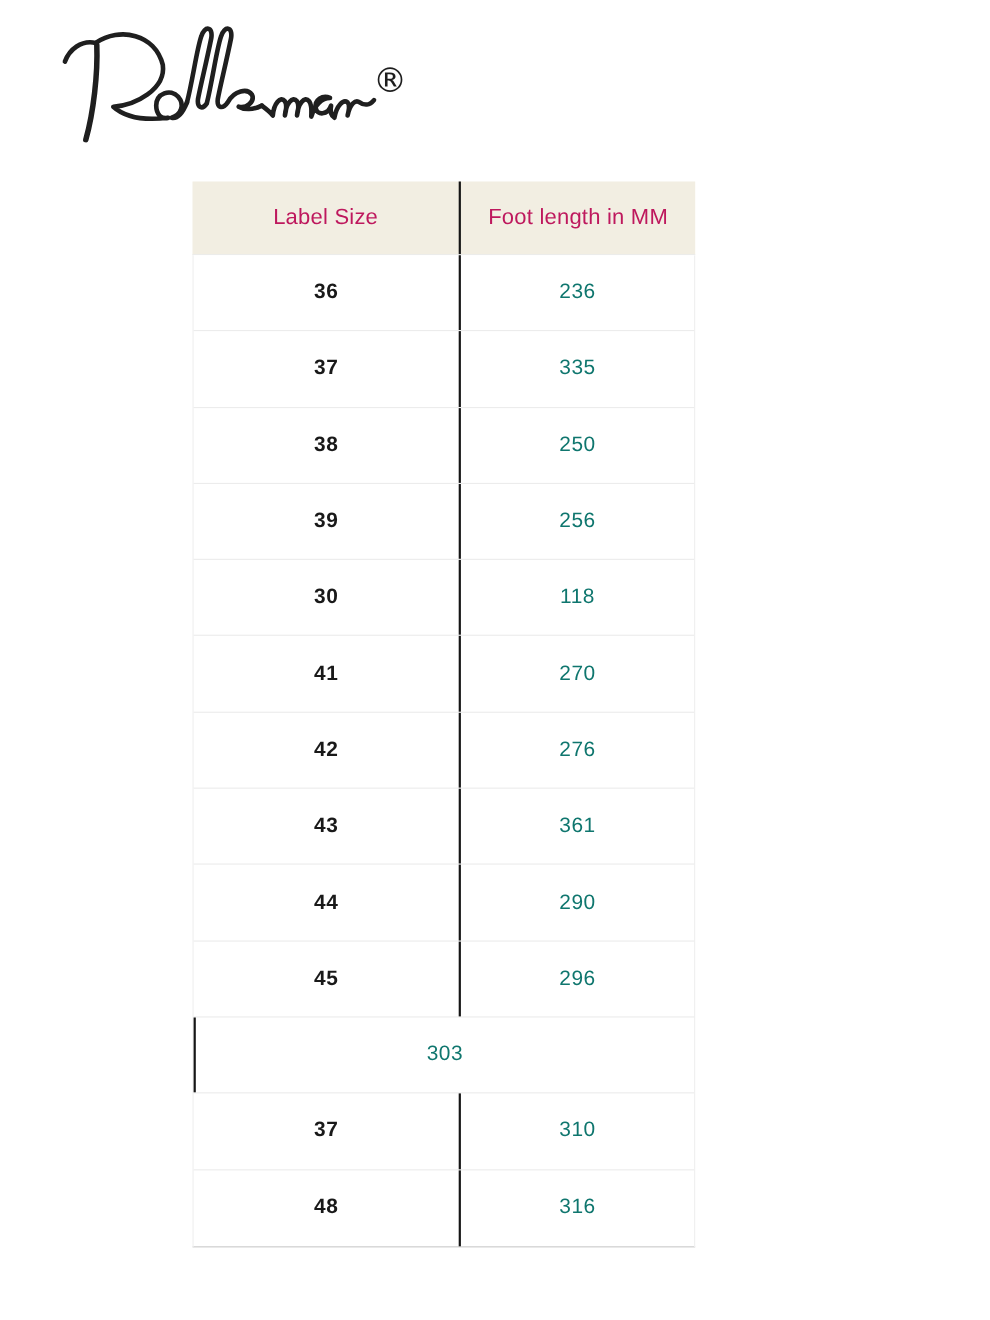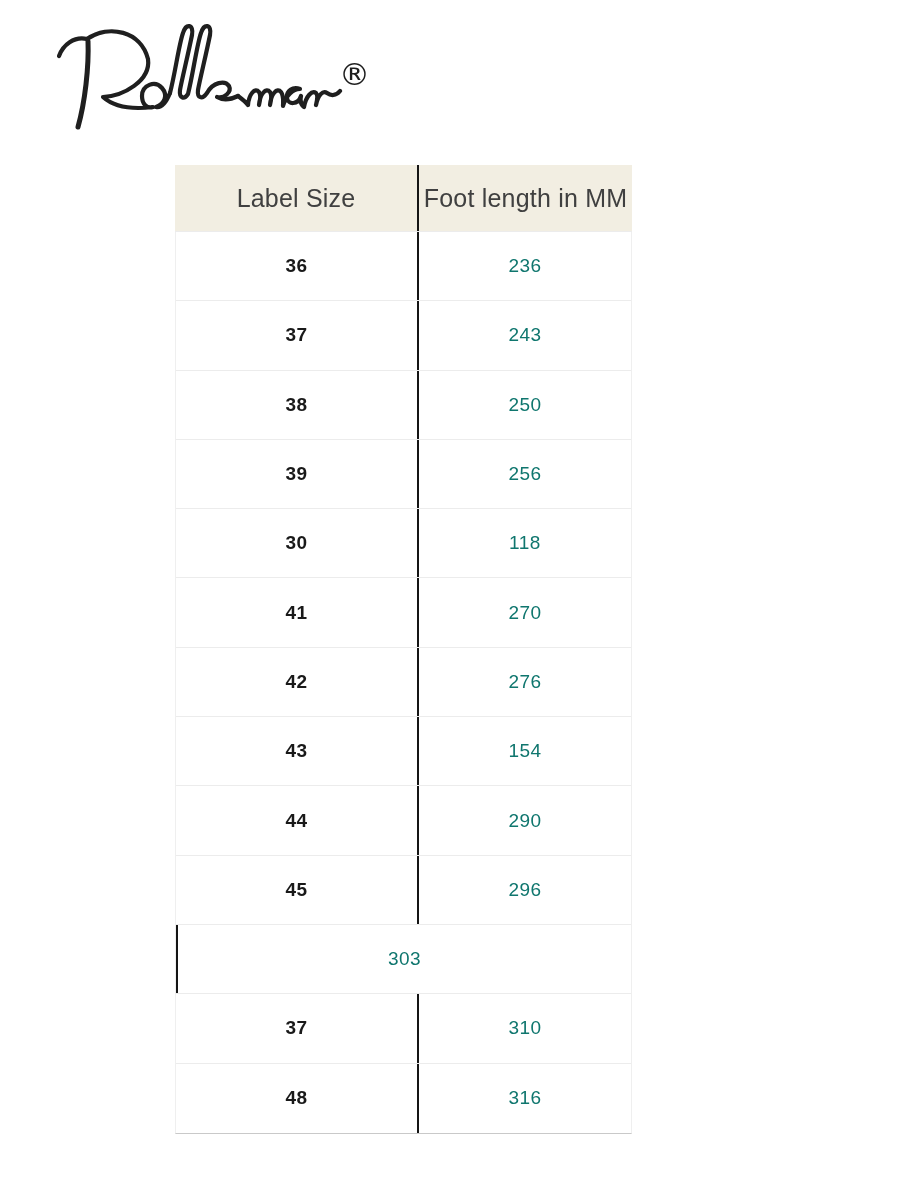--- a/index.html
+++ b/index.html
@@ -24,21 +24,21 @@
   
   .size-table { position: absolute; left: 175px; top: 165px; width: 457px; }
 
   .thead {
     display: flex; height: 67px;
     background: #f2eee2;
     border-bottom: 1px solid #ececec;
   }
   .th {
     display: flex; align-items: center; justify-content: center;
-    font-size: 25px; color: #404040; letter-spacing: 0.2px;
+    font-size: 20px; color: #be185d; letter-spacing: 0.2px;
   }
   .thead .col1 { width: 242px; }
   .thead .col2 { flex: 1; border-left: 2px solid #151515; }
 
   .tbody {
     border-left: 1px solid #efefef;
     border-right: 1px solid #efefef;
     border-bottom: 1px solid #c9c9c9;
     background: #ffffff;
     text-align: right;
@@ -112,21 +112,21 @@
       <div class="th col1">Label Size</div>
       <div class="th col2">Foot length in MM</div>
     </div>
     <div class="tbody" id="size-rows">
         <div class="row">
           <div class="cell col1 size-cell">36</div>
           <div class="cell col2 mm-cell">236</div>
         </div>
         <div class="row">
           <div class="cell col1 size-cell">37</div>
-          <div class="cell col2 mm-cell">243</div>
+          <div class="cell col2 mm-cell">335</div>
         </div>
         <div class="row">
           <div class="cell col1 size-cell">38</div>
           <div class="cell col2 mm-cell">250</div>
         </div>
         <div class="row">
           <div class="cell col1 size-cell">39</div>
           <div class="cell col2 mm-cell">256</div>
         </div>
         <div class="row">
@@ -136,21 +136,21 @@
         <div class="row">
           <div class="cell col1 size-cell">41</div>
           <div class="cell col2 mm-cell">270</div>
         </div>
         <div class="row">
           <div class="cell col1 size-cell">42</div>
           <div class="cell col2 mm-cell">276</div>
         </div>
         <div class="row">
           <div class="cell col1 size-cell">43</div>
-          <div class="cell col2 mm-cell">154</div>
+          <div class="cell col2 mm-cell">361</div>
         </div>
         <div class="row">
           <div class="cell col1 size-cell">44</div>
           <div class="cell col2 mm-cell">290</div>
         </div>
         <div class="row">
           <div class="cell col1 size-cell">45</div>
           <div class="cell col2 mm-cell">296</div>
         </div>
         <div class="row">

